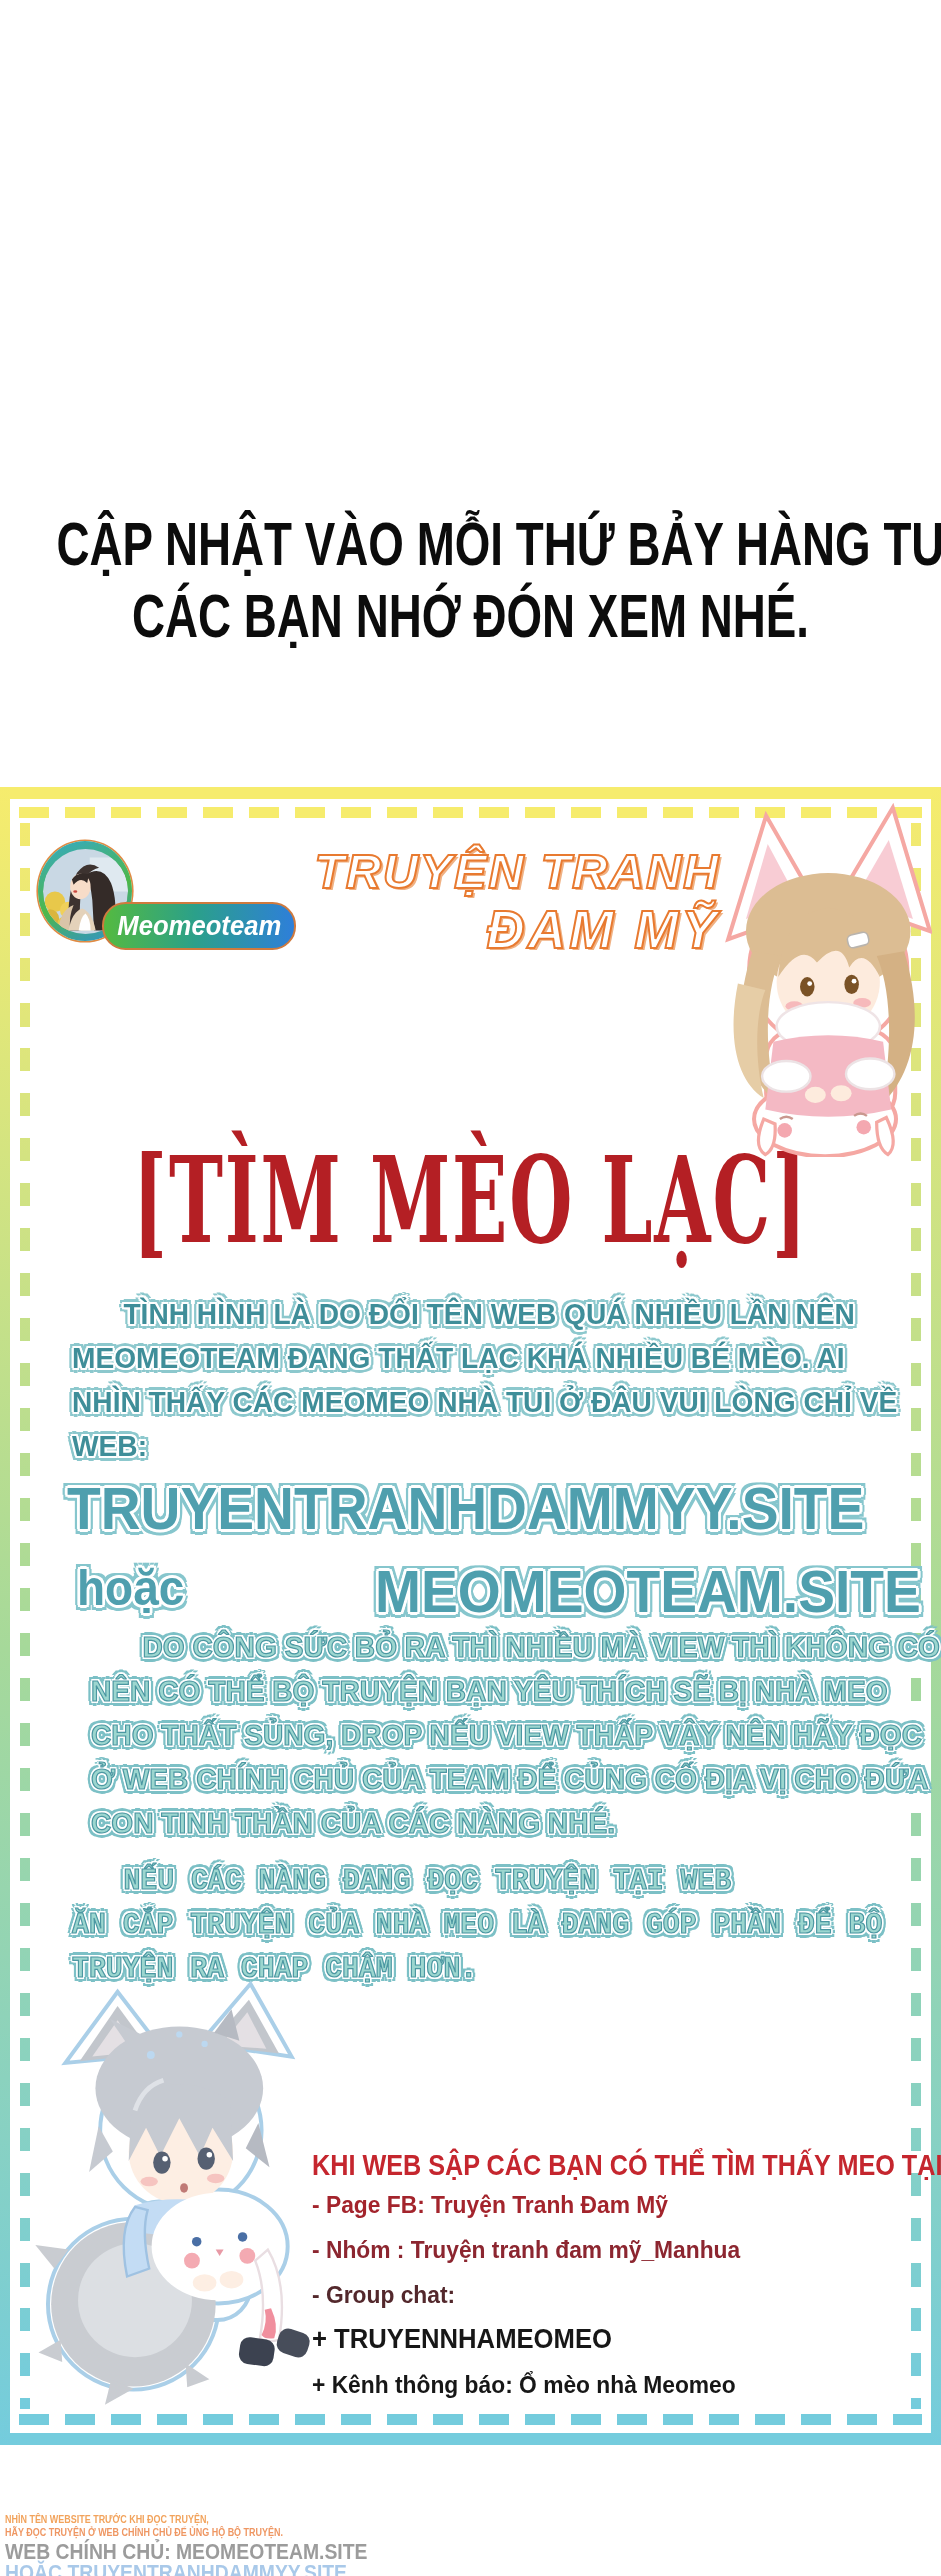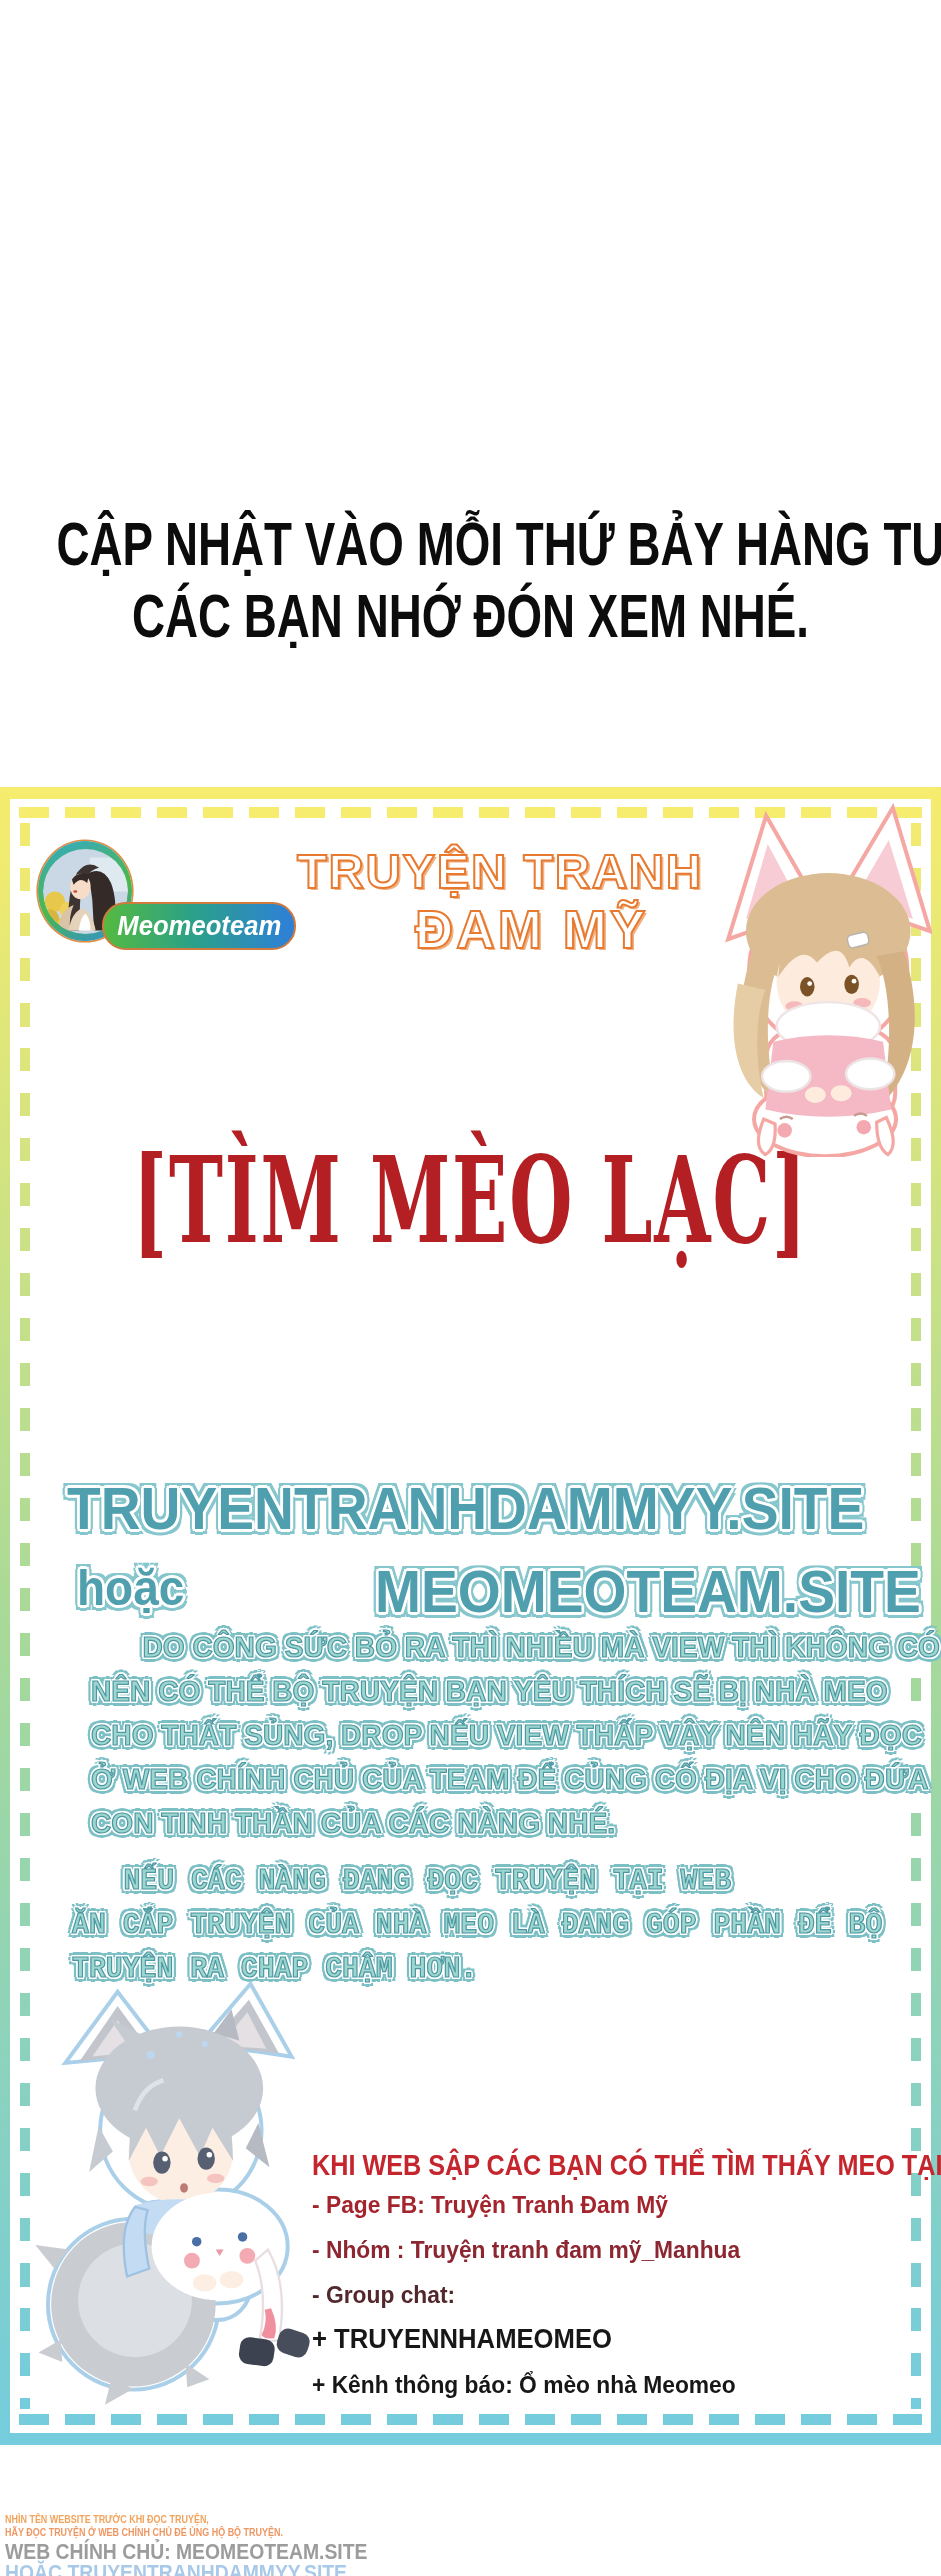--- a/index.html
+++ b/index.html
@@ -35,23 +35,23 @@
   .avatar-ring{position:absolute;left:0;top:0;width:94px;height:100px;border-radius:50%;
     background:linear-gradient(160deg,#35a9c9,#4db848 55%,#2e8fd6);
     box-shadow:0 0 0 1.6px #e08a42;display:flex;align-items:center;justify-content:center;}
   .avatar-ring svg{border-radius:50%;}
   .team-pill{position:absolute;left:64px;top:61px;width:190px;height:44px;border-radius:23.5px;
     background:linear-gradient(90deg,#54ba40,#2ba08a 48%,#2e7fd9);
     border:2.4px solid #cf7a3e;display:flex;align-items:center;justify-content:center;}
   .team-pill span{color:#fff;font-weight:bold;font-style:italic;font-size:27px;letter-spacing:0px;
     transform:scaleX(0.95);}
   .logo-title{position:absolute;left:259px;top:4.7px;width:423px;}
-  .logo-title .lt{display:block;font-weight:bold;white-space:nowrap;
+  .logo-title .lt{display:block;font-weight:bold;font-style:italic;white-space:nowrap;
     color:#ffffff;-webkit-text-stroke:2px #e87a30;
-    text-shadow:2.4px 2.4px 0 #f0b183;}
+    text-shadow:2.4px 2.4px 0 #f0b183;text-align:right;}
   .lt1{font-size:49px;line-height:50px;letter-spacing:1.6px;}
   .lt2{font-size:53px;line-height:55px;letter-spacing:3.1px;margin-left:118px;margin-top:6.3px;}
 
   
   .sticker-girl{position:absolute;left:689px;top:798px;z-index:3;}
   .sticker-boy{position:absolute;left:15.7px;top:1968px;z-index:3;}
 
   
   .lost-title{position:absolute;left:0;top:1146px;width:941px;text-align:center;z-index:2;
     color:#b41f24;font-weight:bold;font-size:93px;white-space:nowrap;
@@ -202,20 +202,26 @@
       <path d="M204,394 Q212,388 220,394" stroke="#c9988f" stroke-width="3" fill="none"></path>
       <circle cx="118" cy="412" r="9" fill="#f4a8b0"></circle>
       <circle cx="216" cy="408" r="9" fill="#f4a8b0"></circle>
       <path d="M92,398 Q78,432 94,442 Q108,434 106,404 Z" fill="#ffffff" stroke="#f5a8a3" stroke-width="4"></path>
       <path d="M244,396 Q260,430 246,442 Q232,434 232,402 Z" fill="#ffffff" stroke="#f5a8a3" stroke-width="4"></path>
     </svg>
   </div>
 
   <div class="lost-title">[TÌM MÈO LẠC]</div>
 
+  <div class="para bubble-dark p1">
+    <span class="pline indent">TÌNH HÌNH LÀ DO ĐỔI TÊN WEB QUÁ NHIỀU LẦN NÊN</span>
+    <span class="pline">MEOMEOTEAM ĐANG THẤT LẠC KHÁ NHIỀU BÉ MÈO. AI</span>
+    <span class="pline">NHÌN THẤY CÁC MEOMEO NHÀ TUI Ở ĐÂU VUI LÒNG CHỈ VỀ</span>
+    <span class="pline">WEB:</span>
+  </div>
 
   <div class="site-big site1">TRUYENTRANHDAMMYY.SITE</div>
   <div class="site-big or-word">hoặc</div>
   <div class="site-big site2">MEOMEOTEAM.SITE</div>
 
   <div class="para bubble-light p2">
     <span class="pline indent">DO CÔNG SỨC BỎ RA THÌ NHIỀU MÀ VIEW THÌ KHÔNG CÓ</span>
     <span class="pline">NÊN CÓ THỂ BỘ TRUYỆN BẠN YÊU THÍCH SẼ BỊ NHÀ MEO</span>
     <span class="pline">CHO THẤT SỦNG, DROP NẾU VIEW THẤP VẬY NÊN HÃY ĐỌC</span>
     <span class="pline">Ở WEB CHÍNH CHỦ CỦA TEAM ĐỂ CỦNG CỐ ĐỊA VỊ CHO ĐỨA</span>

